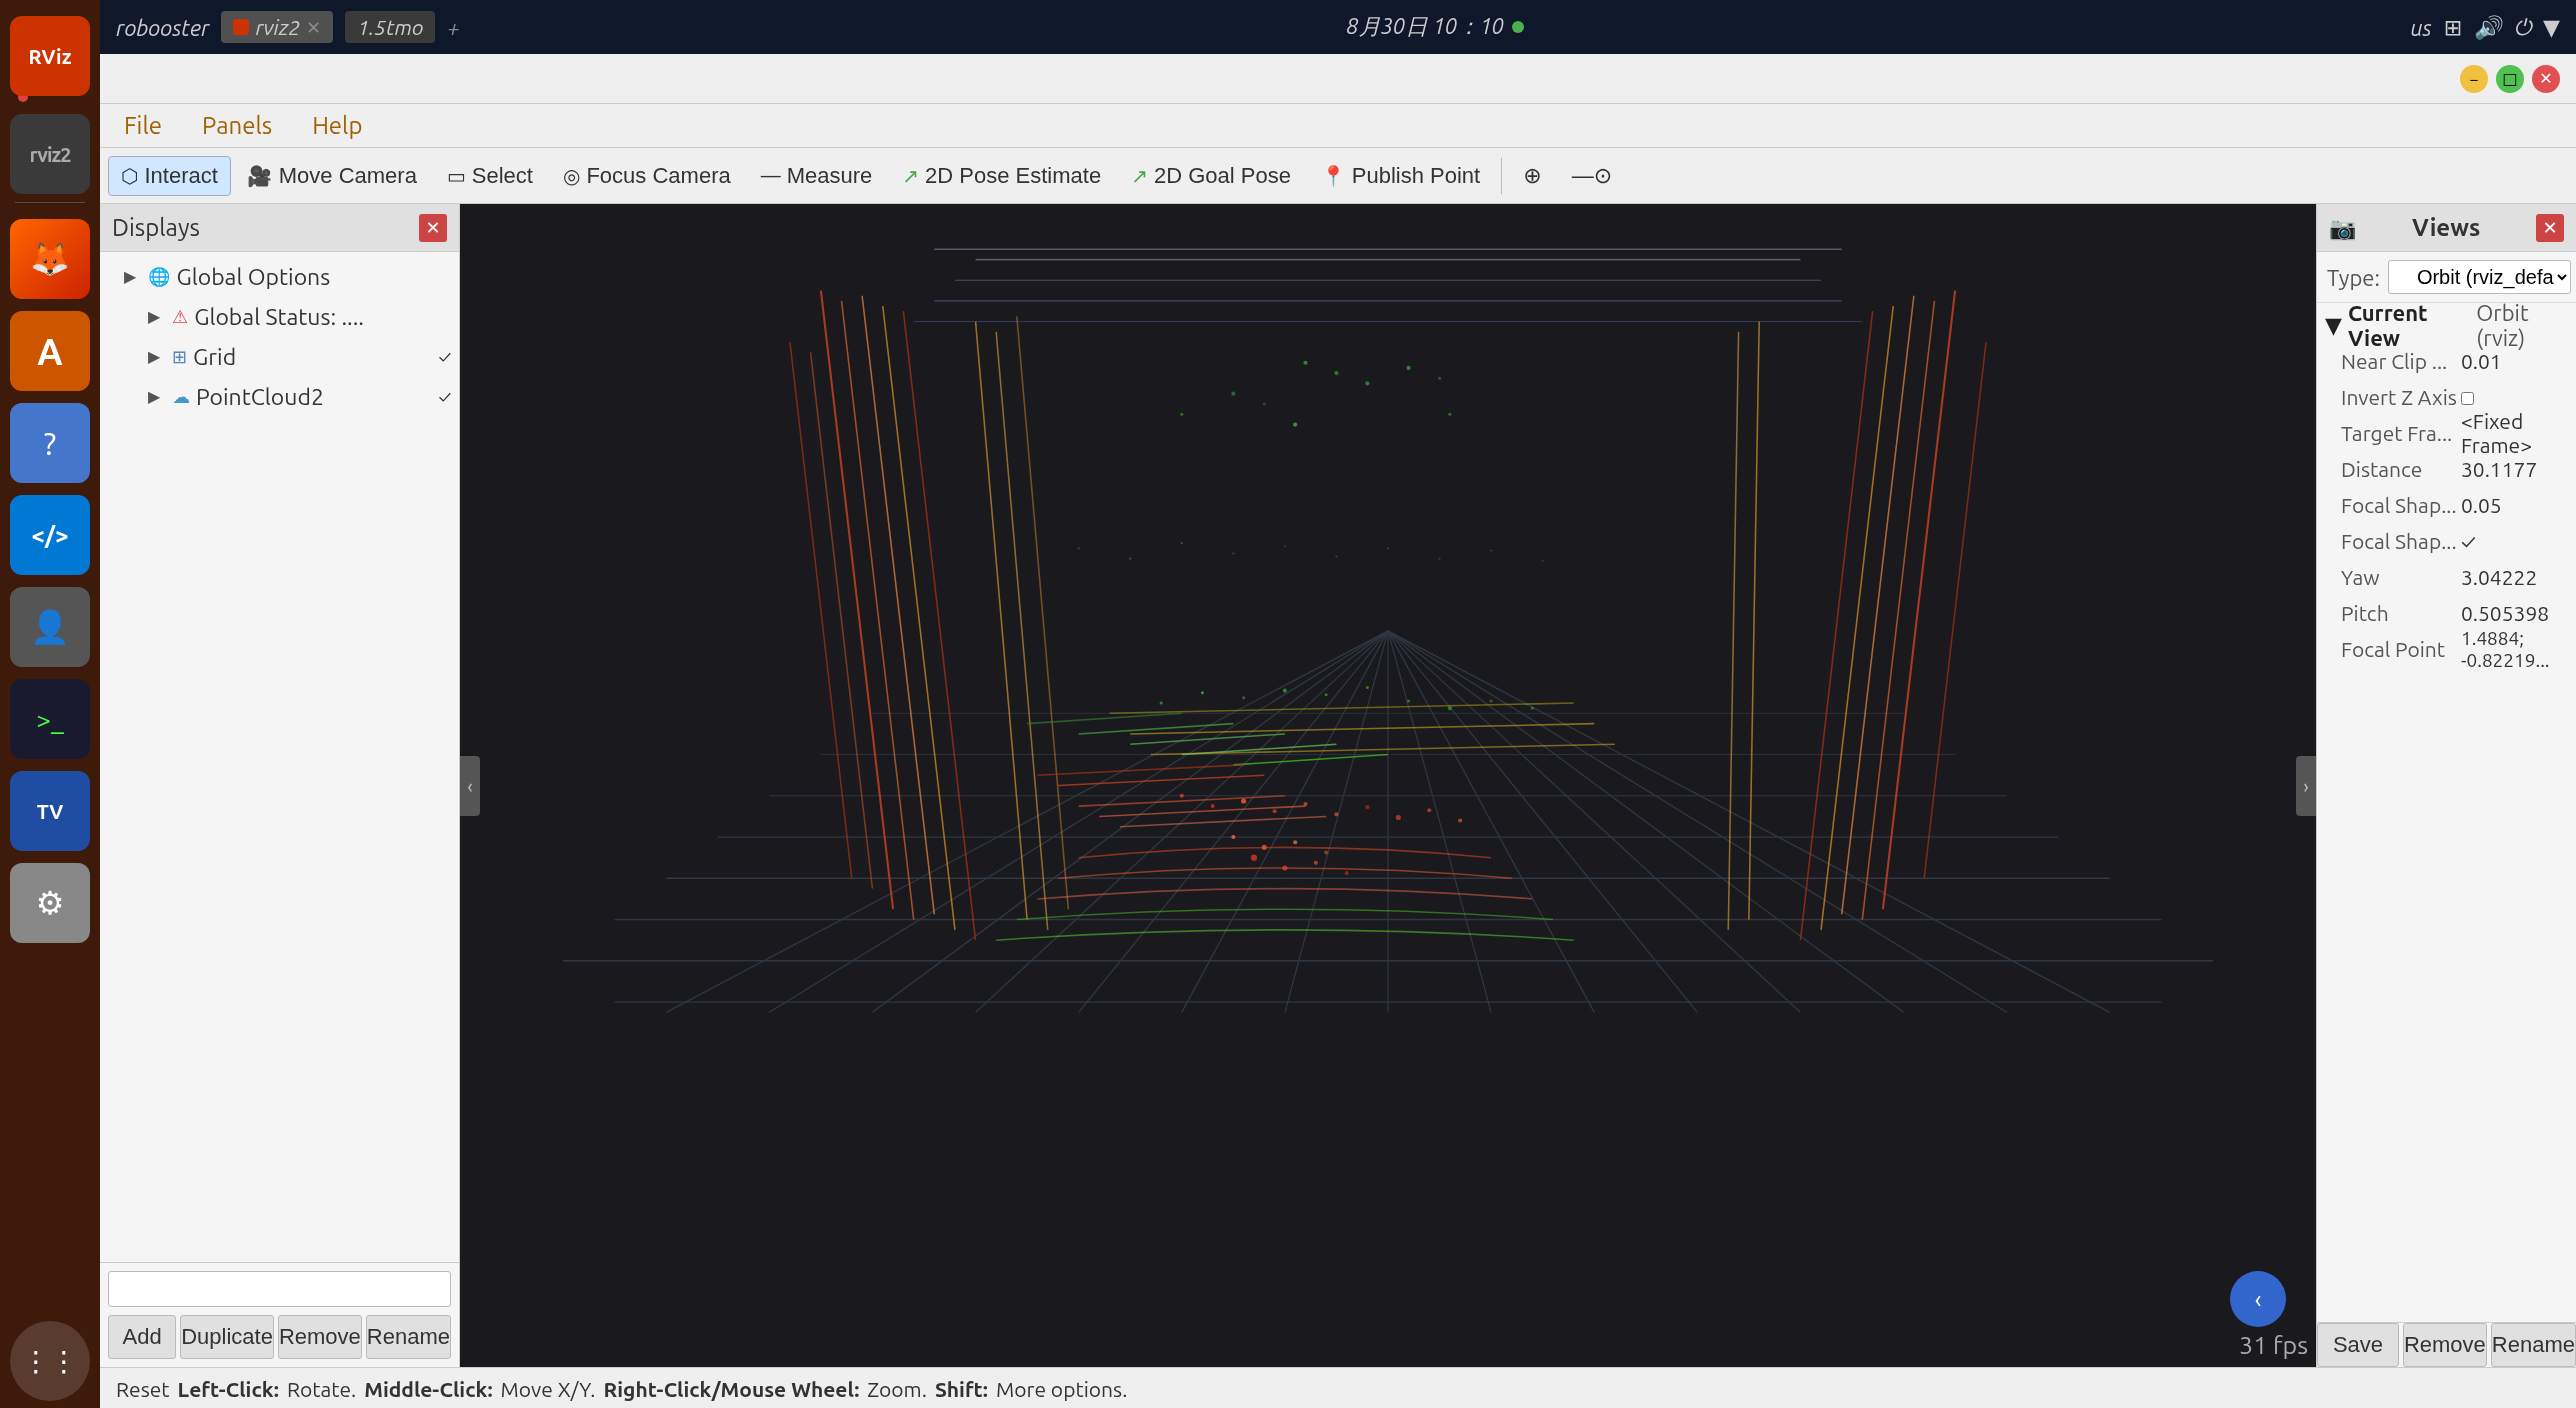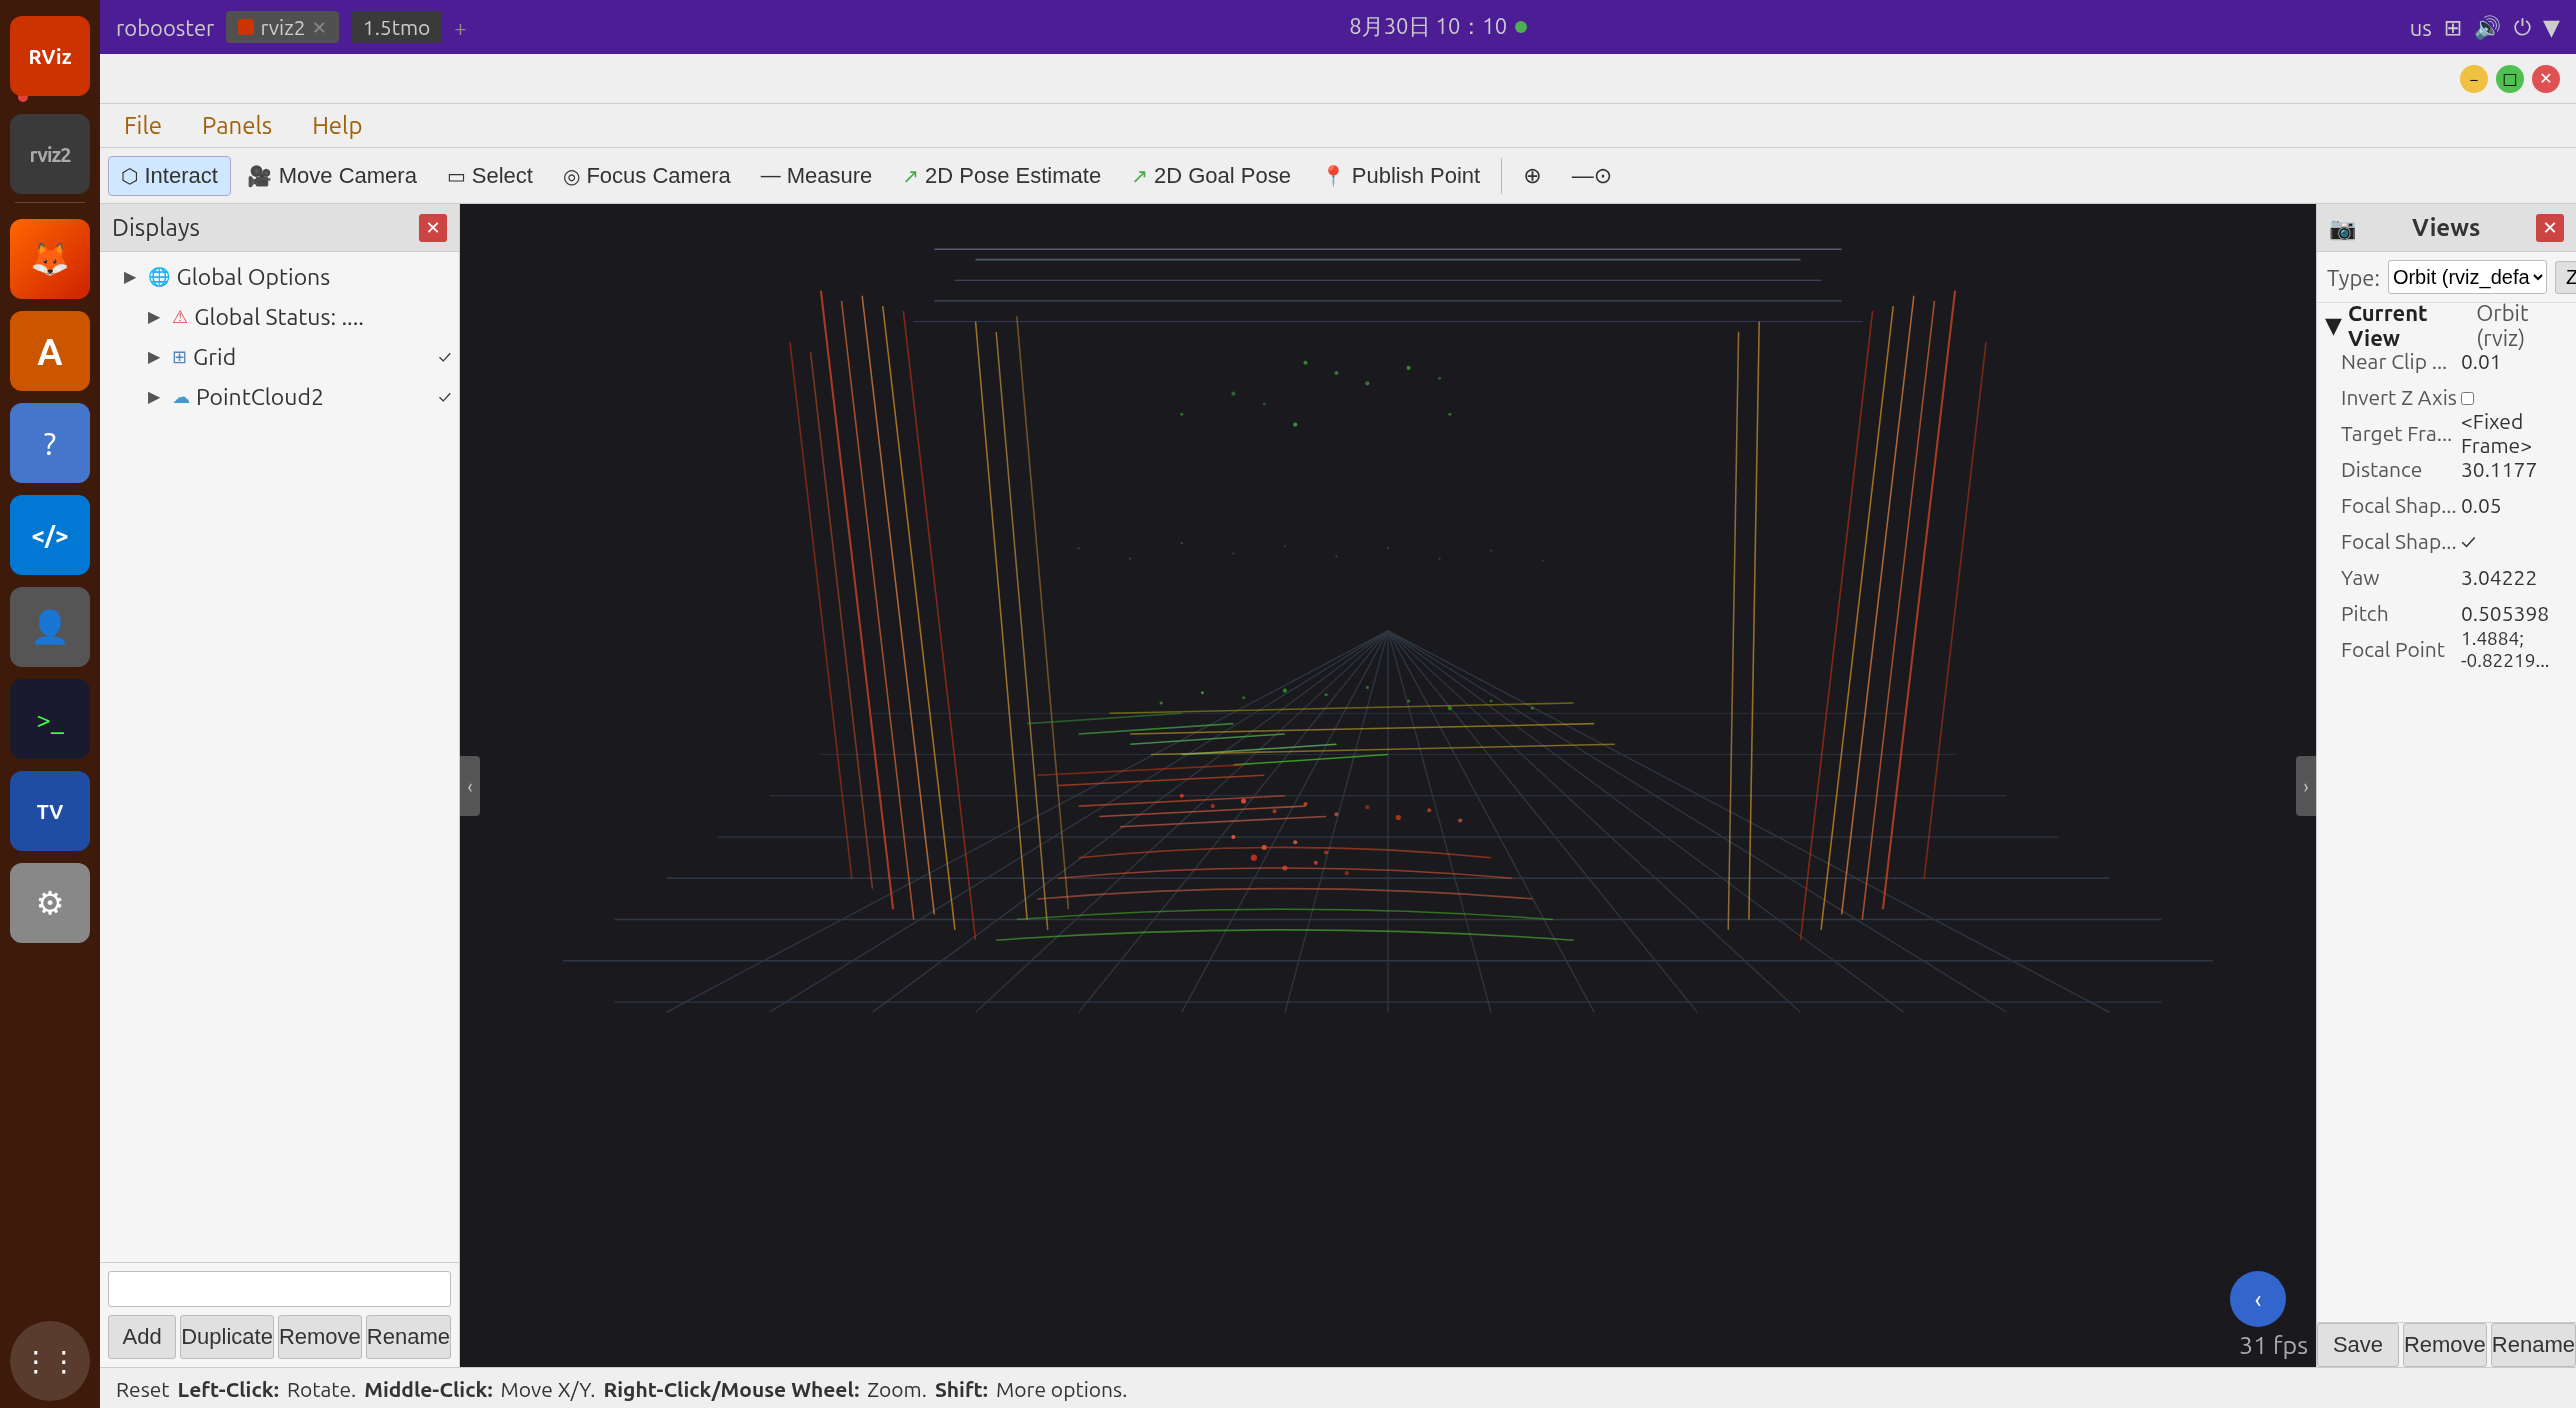--- a/index.html
+++ b/index.html
@@ -10,28 +10,29 @@
       font-family: 'Ubuntu', 'DejaVu Sans', Arial, sans-serif;
       font-size: 24px;
       overflow: hidden;
       display: flex;
       flex-direction: column;
     }
 
     
     .system-bar {
       height: 54px;
-      background: #4c1d95;
+      background: #0f172a;
       display: flex;
       align-items: center;
       justify-content: space-between;
       padding: 8px 16px;
       color: #ccc;
       font-size: 22px;
       flex-shrink: 0;
+      font-style: italic;
     }
     .system-bar-left { display: flex; align-items: center; gap: 12px; }
     .system-bar-center { display: flex; align-items: center; gap: 8px; }
     .system-bar-right { display: flex; align-items: center; gap: 12px; }
     .system-dot { width: 12px; height: 12px; background: #4caf50; border-radius: 50%; }
     .tab-item {
       background: #3a3a3a;
       padding: 4px 12px;
       border-radius: 4px;
       display: flex;
@@ -329,20 +330,21 @@
       font-size: 22px;
     }
     .views-type-label { color: #555; }
     .views-type-select {
       flex: 1;
       height: 34px;
       font-size: 20px;
       border: 1px solid #bbb;
       border-radius: 3px;
       background: #fff;
+      padding-left: 24px;
     }
     .views-zero-btn {
       padding: 4px 10px;
       background: #e0e0e0;
       border: 1px solid #bbb;
       border-radius: 3px;
       font-size: 20px;
       cursor: pointer;
     }
     .views-tree {

